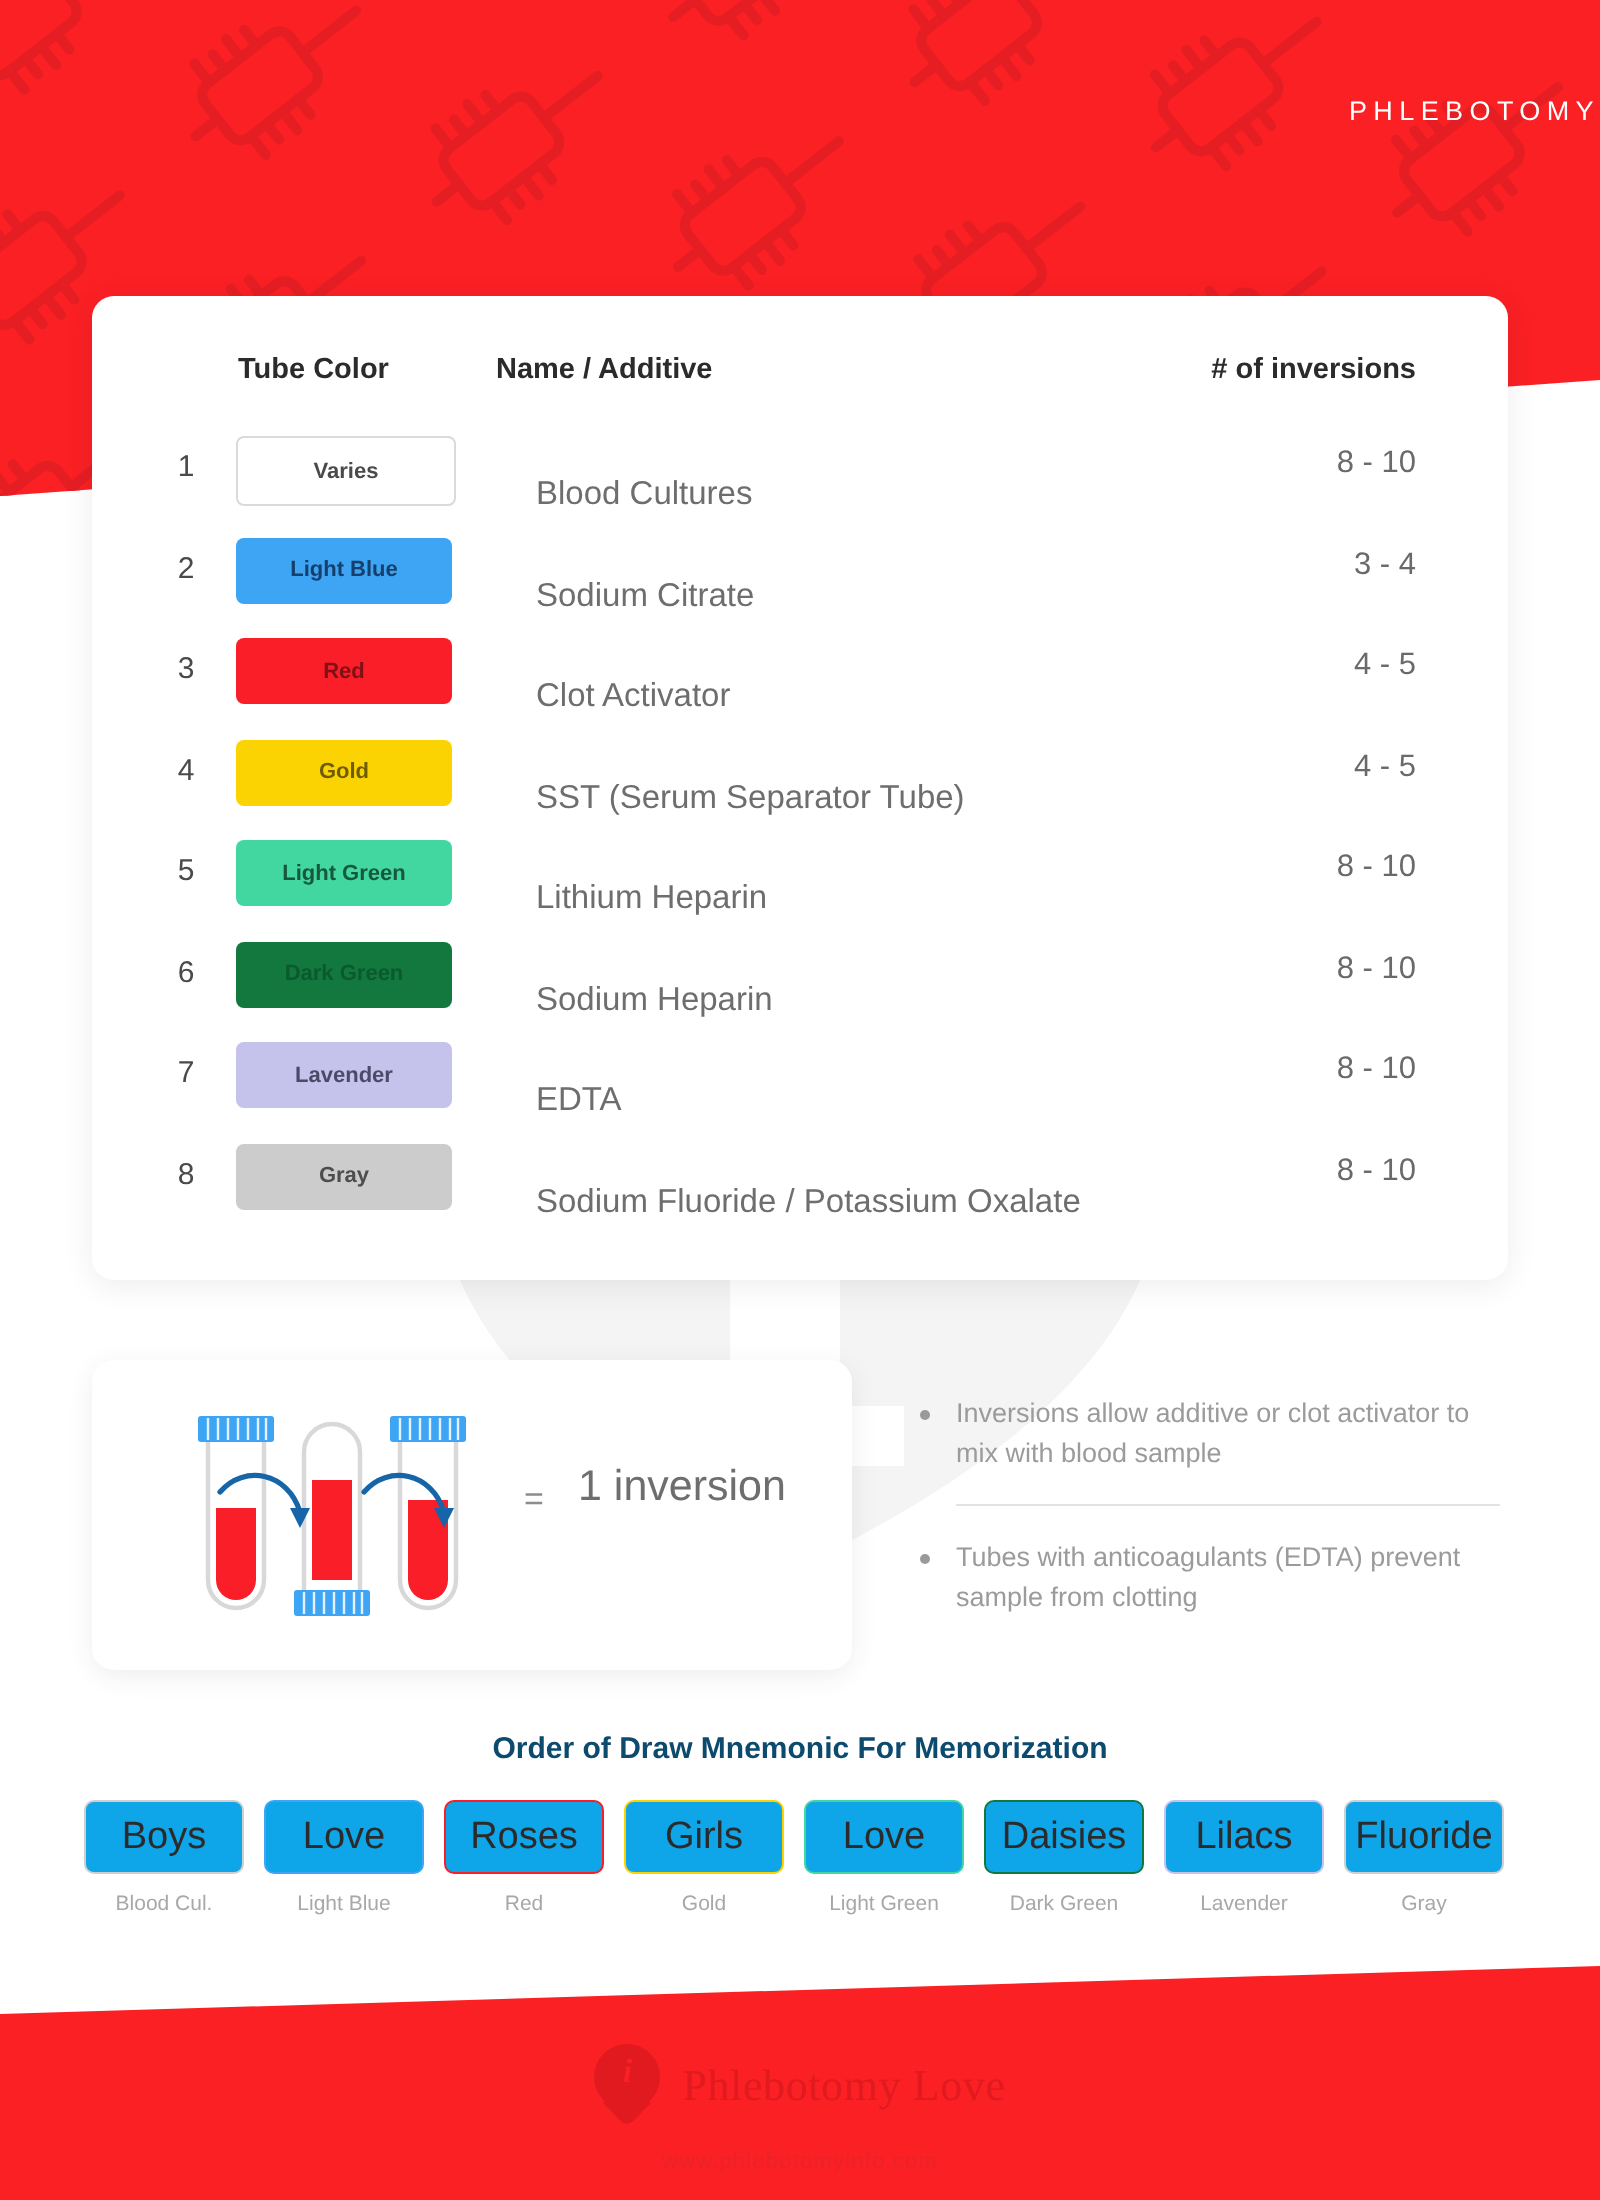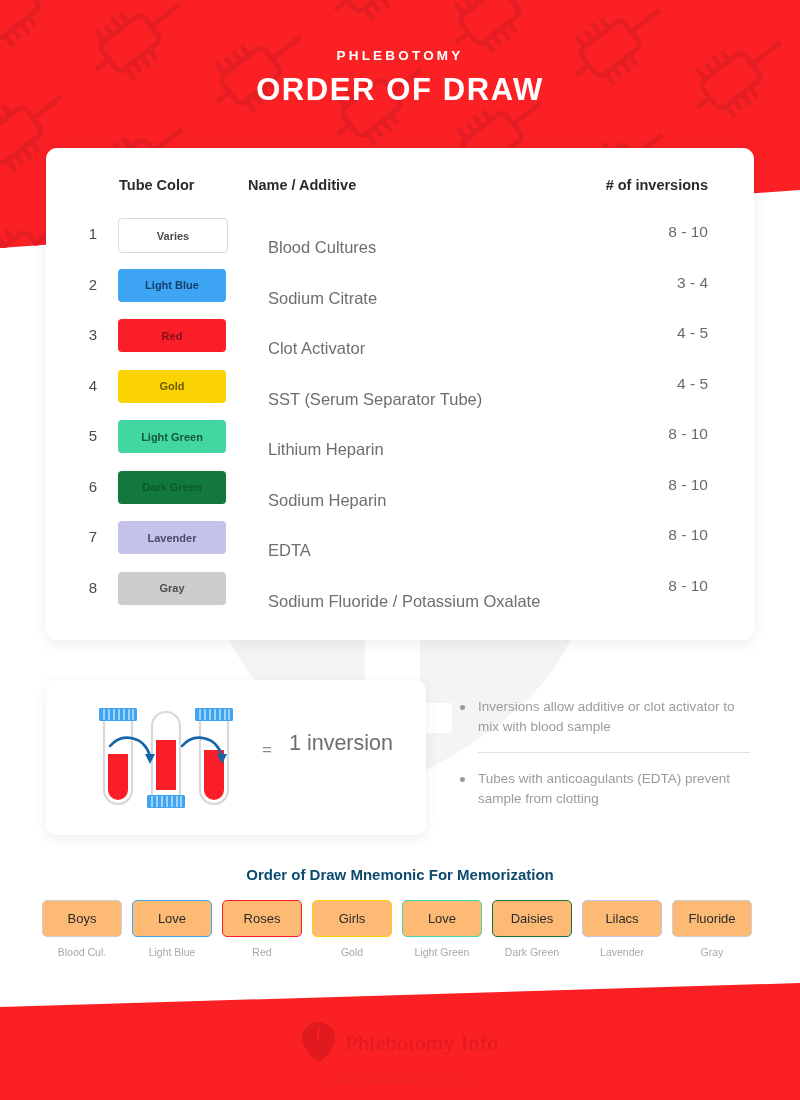--- a/index.html
+++ b/index.html
@@ -19,21 +19,21 @@
   }
   .pattern{
     position:absolute;left:-40px;top:-40px;width:900px;height:340px;
     opacity:1;
   }
   .header-text{
     position:absolute;left:0;top:0;width:800px;text-align:center;
     z-index:4;color:#ffffff;
   }
   .kicker{
-    margin-top:48px;font-size:13.5px;font-weight:bold;letter-spacing:3.2px;
+    margin-top:48px;font-size:13.5px;font-weight:normal;letter-spacing:3.2px;text-align:right;
   }
   .h1{
     margin-top:9px;font-size:31px;font-weight:bold;letter-spacing:1.6px;
   }
 
   
   .footer-band{
     position:absolute;left:0;top:960px;width:800px;height:140px;
     background:#FA2024;
     clip-path:polygon(0 47px,800px 23px,800px 140px,0 140px);
@@ -153,22 +153,22 @@
     position:absolute;left:0;top:866px;width:800px;text-align:center;
     font-size:15px;font-weight:bold;color:#0c4a6e;z-index:3;
   }
   .mn-row{
     position:absolute;left:42px;top:900px;width:716px;
     display:flex;gap:10px;z-index:3;
   }
   .mn-item{width:80px;text-align:center;}
   .mn-box{
     height:35px;border:1.6px solid #cfcfcf;border-radius:5px;
-    background:#fdba74;display:flex;align-items:center;justify-content:center;
-    font-size:13px;color:#2b2b2b;
+    background:#0ea5e9;display:flex;align-items:center;justify-content:center;
+    font-size:19px;color:#2b2b2b;
   }
   .mn-sub{margin-top:9px;font-size:10.5px;color:#a8a8a8;}
 </style>
 </head>
 <body>
 
 <div class="stage">
 
   <div class="header-band">
     <svg class="pattern" viewBox="0 0 900 340" xmlns="http://www.w3.org/2000/svg">
@@ -236,21 +236,20 @@
             <use href="#syr" x="615" y="-200"></use>
           <use href="#syr" x="765" y="-200"></use>
             <use href="#syr" x="915" y="-200"></use>
         </g>
       </g>
     </svg>
   </div>
 
   <div class="header-text">
     <div class="kicker">PHLEBOTOMY</div>
-    <div class="h1">ORDER OF DRAW</div>
   </div>
 
   <svg class="watermark" viewBox="0 0 370 380" xmlns="http://www.w3.org/2000/svg">
     <path d="M185 5 C83 5 5 83 5 185 C5 265 90 330 185 375 C280 330 365 265 365 185 C365 83 287 5 185 5 Z" fill="#F4F4F4"></path>
     <circle cx="185" cy="118" r="27" fill="#FFFFFF"></circle>
     <path d="M150 175 h55 v120 h32 v30 h-105 v-30 h18 z" fill="#FFFFFF"></path>
   </svg>
 
   <div class="card">
     <div class="card-inner">
@@ -396,18 +395,18 @@
     </div>
 
   <div class="footer-band"></div>
   <div class="footer-inner">
     <div class="foot-logo-row">
       <div class="pin">
         <div class="pin-body"></div>
           <div class="pin-tip"></div>
         <div class="pin-i">i</div>
       </div>
-      <div class="foot-name">Phlebotomy Info</div>
+      <div class="foot-name">Phlebotomy Love</div>
     </div>
     <div class="foot-url">www.phlebotomyinfo.com</div>
   </div>
 
 </div>
 
 </body></html>

